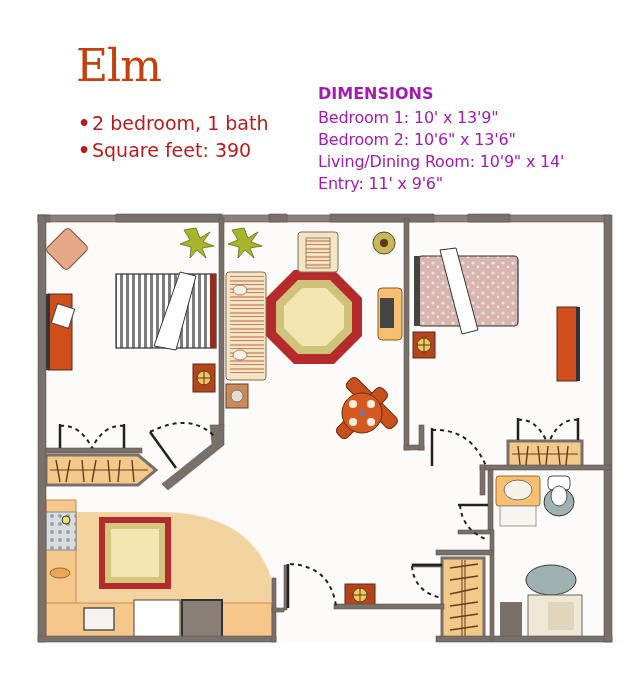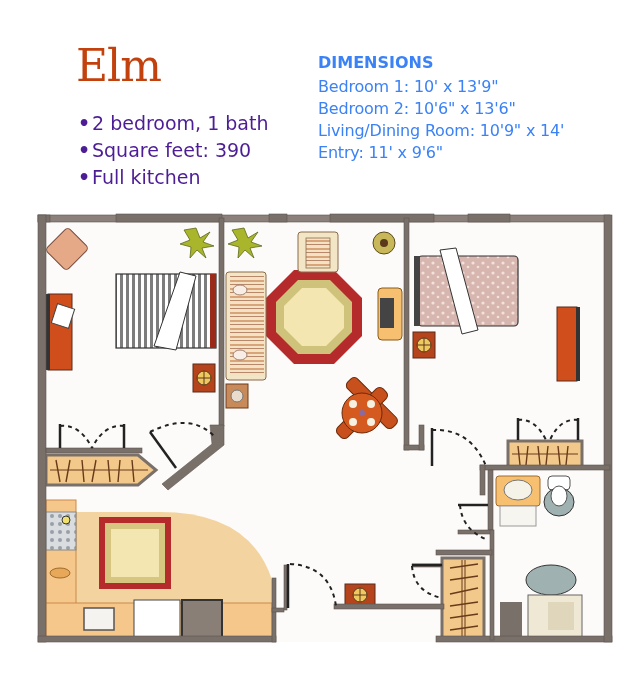--- a/index.html
+++ b/index.html
@@ -1,34 +1,33 @@
 <!DOCTYPE html>
 <html><head>
 <meta charset="utf-8">
 <style>
   html, body { margin:0; padding:0; }
   body { width:640px; height:683px; background:#ffffff; position:relative; overflow:hidden; font-family:"DejaVu Sans", sans-serif; }
   .title { position:absolute; left:76px; top:44px; font-family:"DejaVu Serif", serif; font-size:44px; color:#c2410c; letter-spacing:-1px; line-height:1; }
   .bullets { position:absolute; left:78px; top:110px; margin:0; padding:0; list-style:none; }
-  .bullets li { font-size:19px; color:#4c1d95; line-height:27px; white-space:nowrap; }
+  .bullets li { font-size:19px; color:#b91c1c; line-height:27px; white-space:nowrap; }
   .bullets li .dot { display:inline-block; width:14px; font-weight:bold; }
-  .dims { position:absolute; left:318px; top:53px; color:#3b82f6; }
+  .dims { position:absolute; left:318px; top:84px; color:#a21caf; }
   .dims .hdr { font-weight:bold; font-size:16px; line-height:20px; margin-bottom:3px; }
   .dims .row { font-size:16px; line-height:22px; white-space:nowrap; letter-spacing:-0.2px; }
   svg.plan { position:absolute; left:0; top:0; }
 </style>
 </head>
 <body>
 
 <div class="title">Elm</div>
 
 <ul class="bullets">
   <li><span class="dot">•</span><span>2 bedroom, 1 bath</span></li>
   <li><span class="dot">•</span><span>Square feet: 390</span></li>
-  <li><span class="dot">•</span><span>Full kitchen</span></li>
 </ul>
 
 <div class="dims">
   <div class="hdr">DIMENSIONS</div>
   <div class="row">Bedroom 1: 10' x 13'9"</div>
   <div class="row">Bedroom 2: 10'6" x 13'6"</div>
   <div class="row">Living/Dining Room: 10'9" x 14'</div>
   <div class="row">Entry: 11' x 9'6"</div>
 </div>
 

